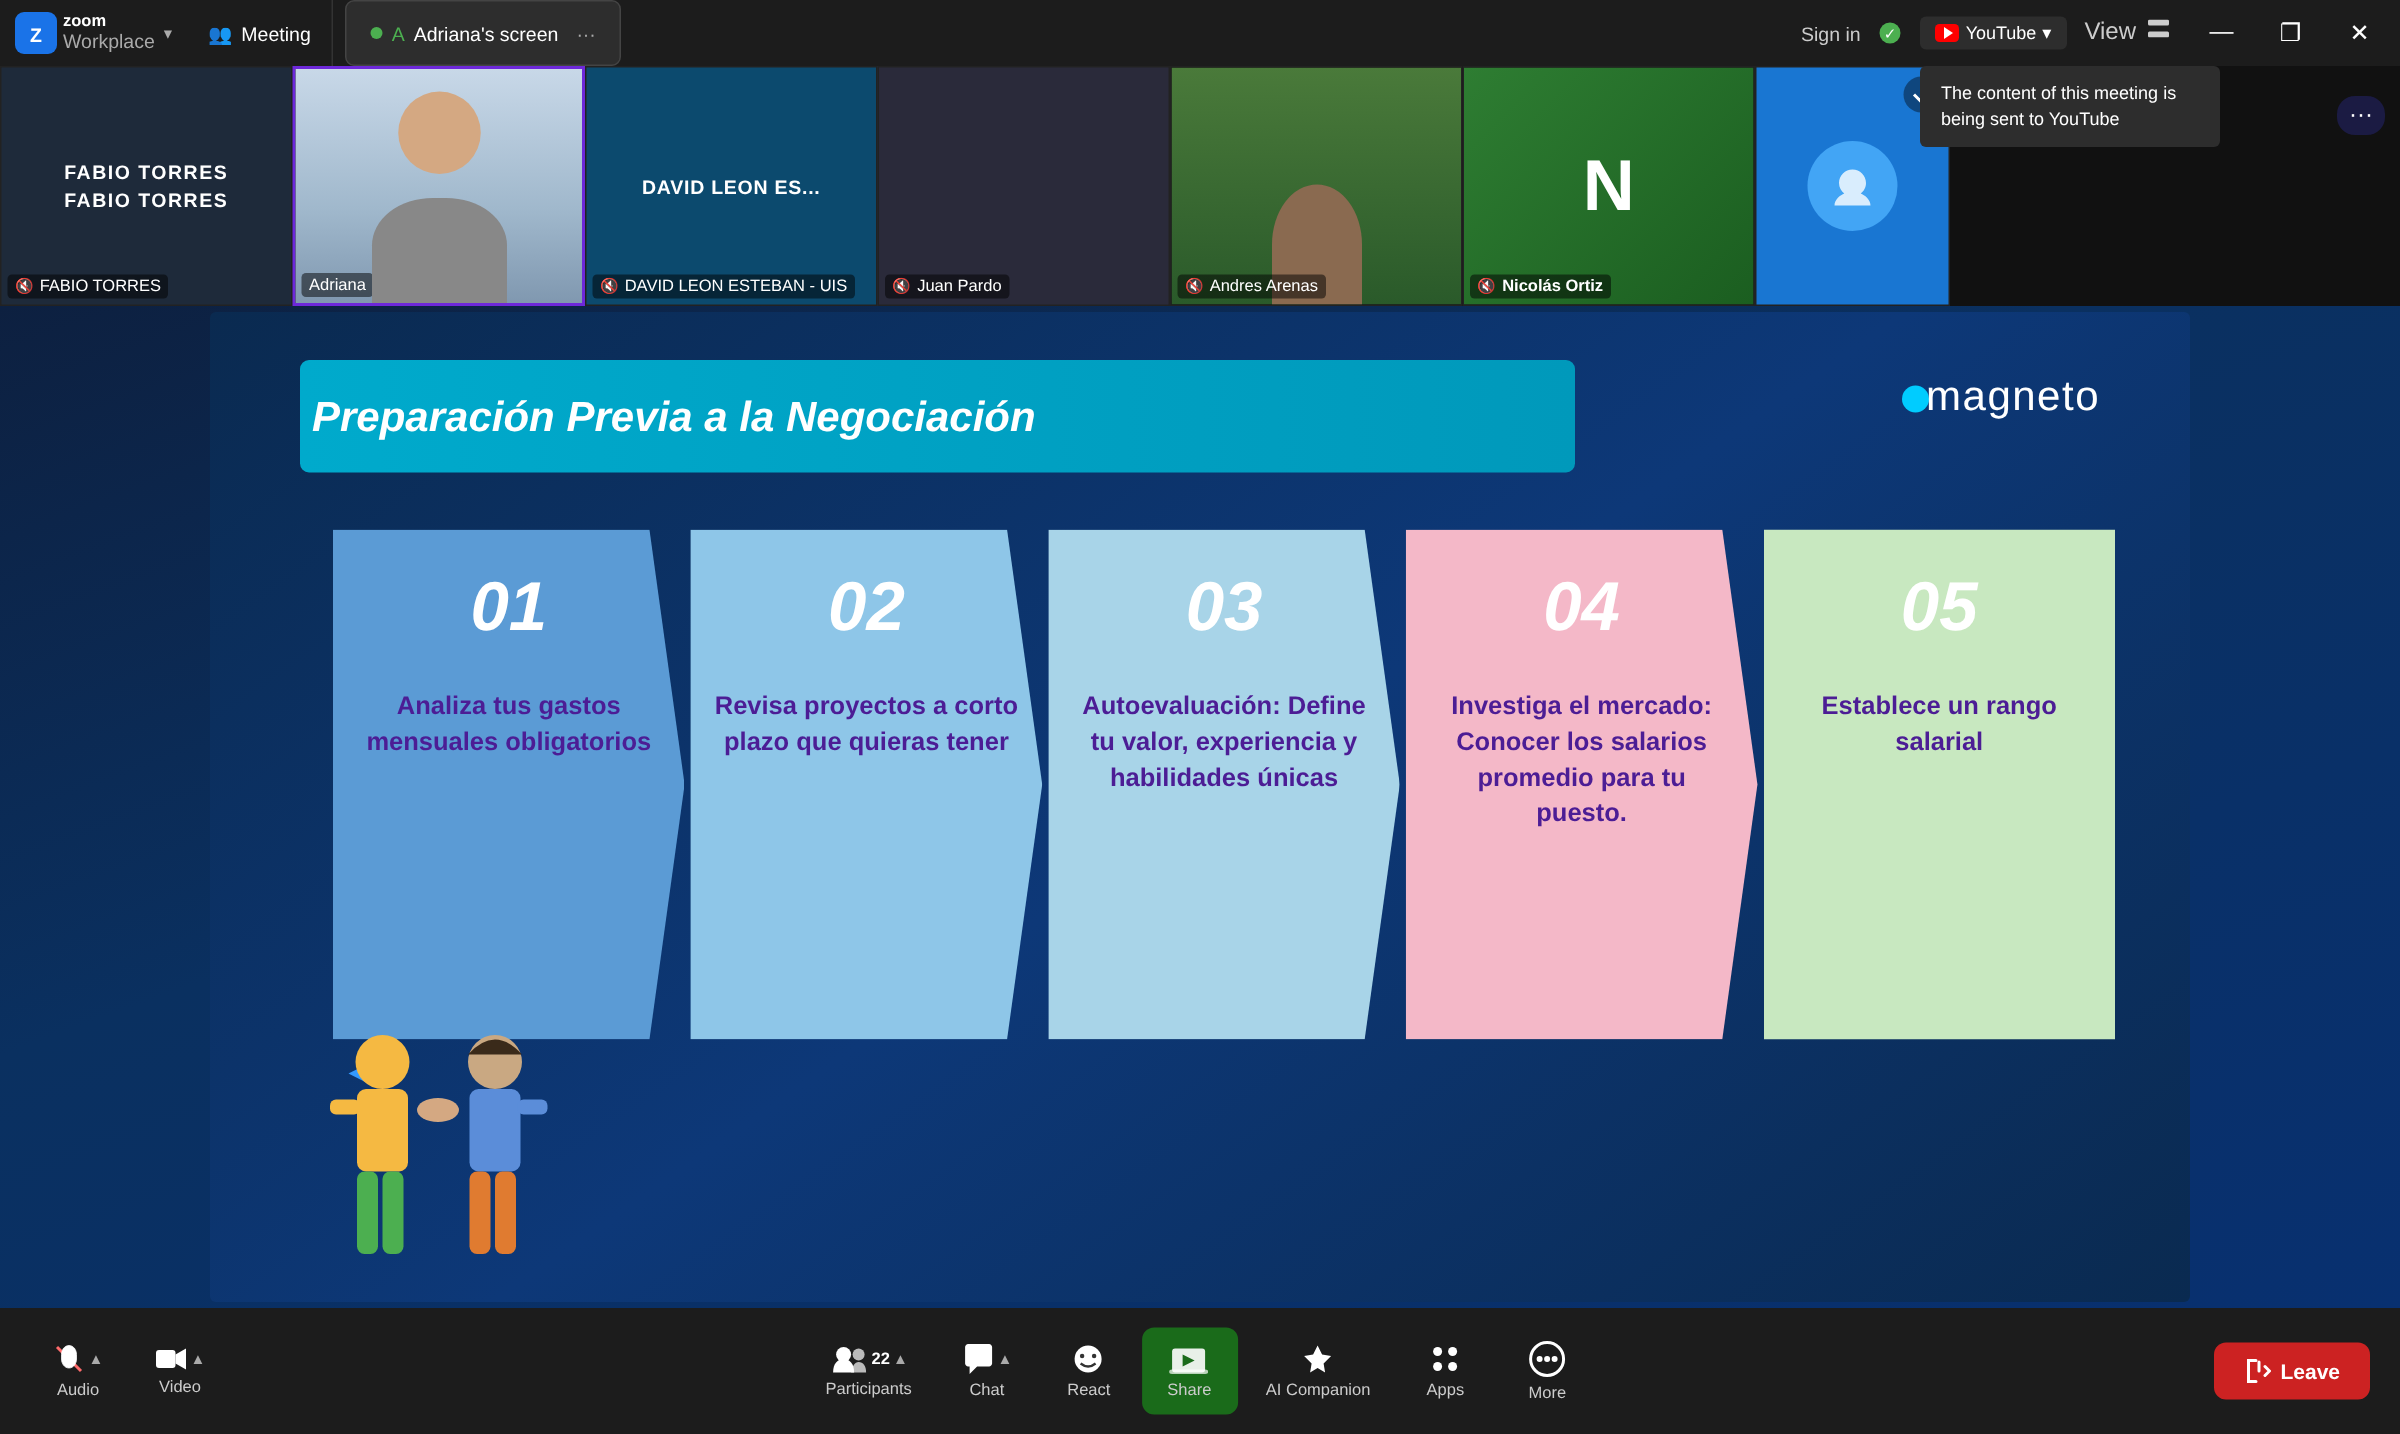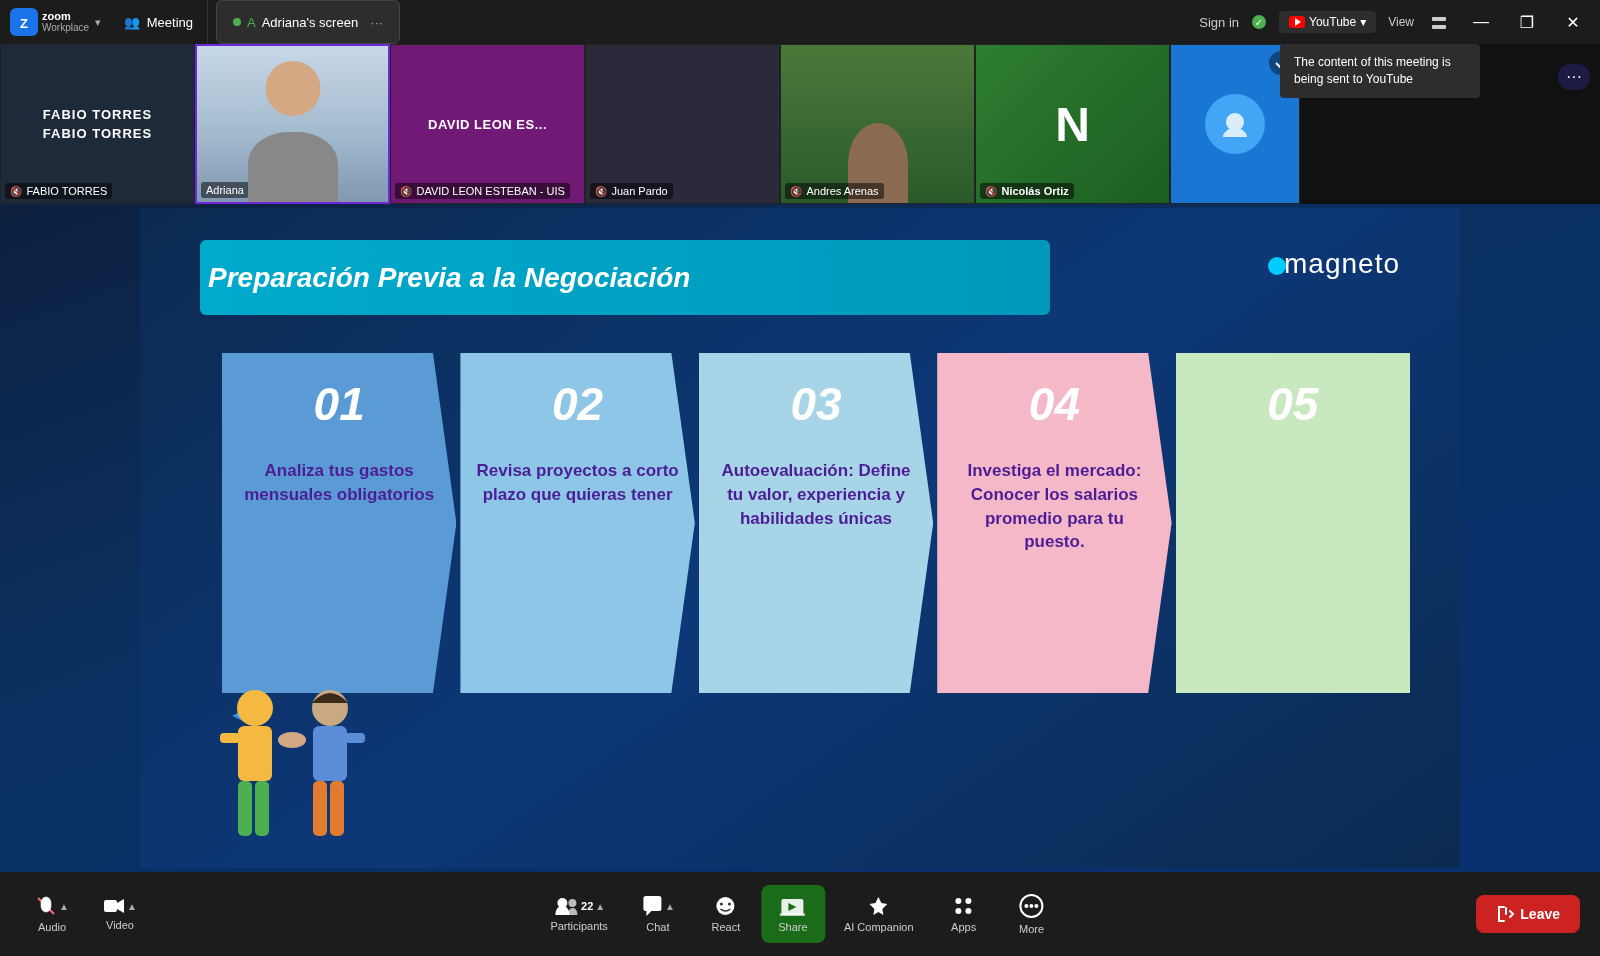--- a/index.html
+++ b/index.html
@@ -29,21 +29,21 @@
       gap: 4px;
     }
     .zoom-logo-text {
       color: white;
       font-size: 11px;
       font-weight: bold;
       line-height: 1;
     }
     .zoom-logo-sub {
       color: #aaa;
-      font-size: 10px;
+      font-size: 13px;
     }
     #meeting-tab {
       display: flex;
       align-items: center;
       gap: 6px;
       padding: 0 14px;
       height: 100%;
       color: white;
       font-size: 13px;
       border-right: 1px solid #333;
@@ -80,23 +80,23 @@
       display: flex;
       align-items: center;
       gap: 4px;
       background: #2d2d2d;
       padding: 4px 10px;
       border-radius: 4px;
       font-size: 12px;
     }
     .titlebar-right .view-btn {
       display: flex;
-      align-items: flex-end;
-      gap: 18px;
-      font-size: 12px;
+      align-items: flex-start;
+      gap: 8px;
+      font-size: 16px;
       color: #ccc;
     }
     .window-controls {
       display: flex;
       gap: 0;
     }
     .win-btn {
       width: 46px; height: 44px;
       display: flex; align-items: center; justify-content: center;
       color: white; font-size: 16px; cursor: pointer;
@@ -499,21 +499,21 @@
 
         <div style="position:absolute;top:15px;left:50%;transform:translateX(-50%);width:55px;height:55px;background:#d4a882;border-radius:50%;z-index:2;"></div>
         <div style="position:absolute;bottom:0;left:50%;transform:translateX(-50%);width:90px;height:70px;background:#888;border-radius:45% 45% 0 0;z-index:2;"></div>
       </div>
     </div>
     <div class="name-label">
       <span>Adriana</span>
     </div>
   </div>
 
-  <div class="participant-tile" style="flex:0 0 195px;background:#701a75;">
+  <div class="participant-tile" style="flex:0 0 195px;background:#0c4a6e;">
     <div style="text-align:center;">
       <div style="color:white;font-size:13px;font-weight:bold;letter-spacing:0.5px;">DAVID LEON ES...</div>
     </div>
     <div class="name-label">
       <span class="mic-icon">🔇</span>
       <span>DAVID LEON ESTEBAN - UIS</span>
     </div>
   </div>
 
   <div class="participant-tile" style="flex:0 0 195px;background:#2a2a3a;">
@@ -585,20 +585,21 @@
         <div class="card-text">Autoevaluación: Define tu valor, experiencia y habilidades únicas</div>
       </div>
 
       <div class="card card-4">
         <div class="card-num">04</div>
         <div class="card-text">Investiga el mercado: Conocer los salarios promedio para tu puesto.</div>
       </div>
 
       <div class="card card-5">
         <div class="card-num">05</div>
+        <div class="card-text">Establece un rango salarial</div>
       </div>
     </div>
 
     <div class="arrow-pointer">◄</div>
 
     <div class="illustration">
       <svg width="200" height="180" viewBox="0 0 200 180">
 
         <circle cx="65" cy="40" r="18" fill="#f5b942"></circle>
         <rect x="48" y="58" width="34" height="55" rx="6" fill="#f5b942"></rect>

